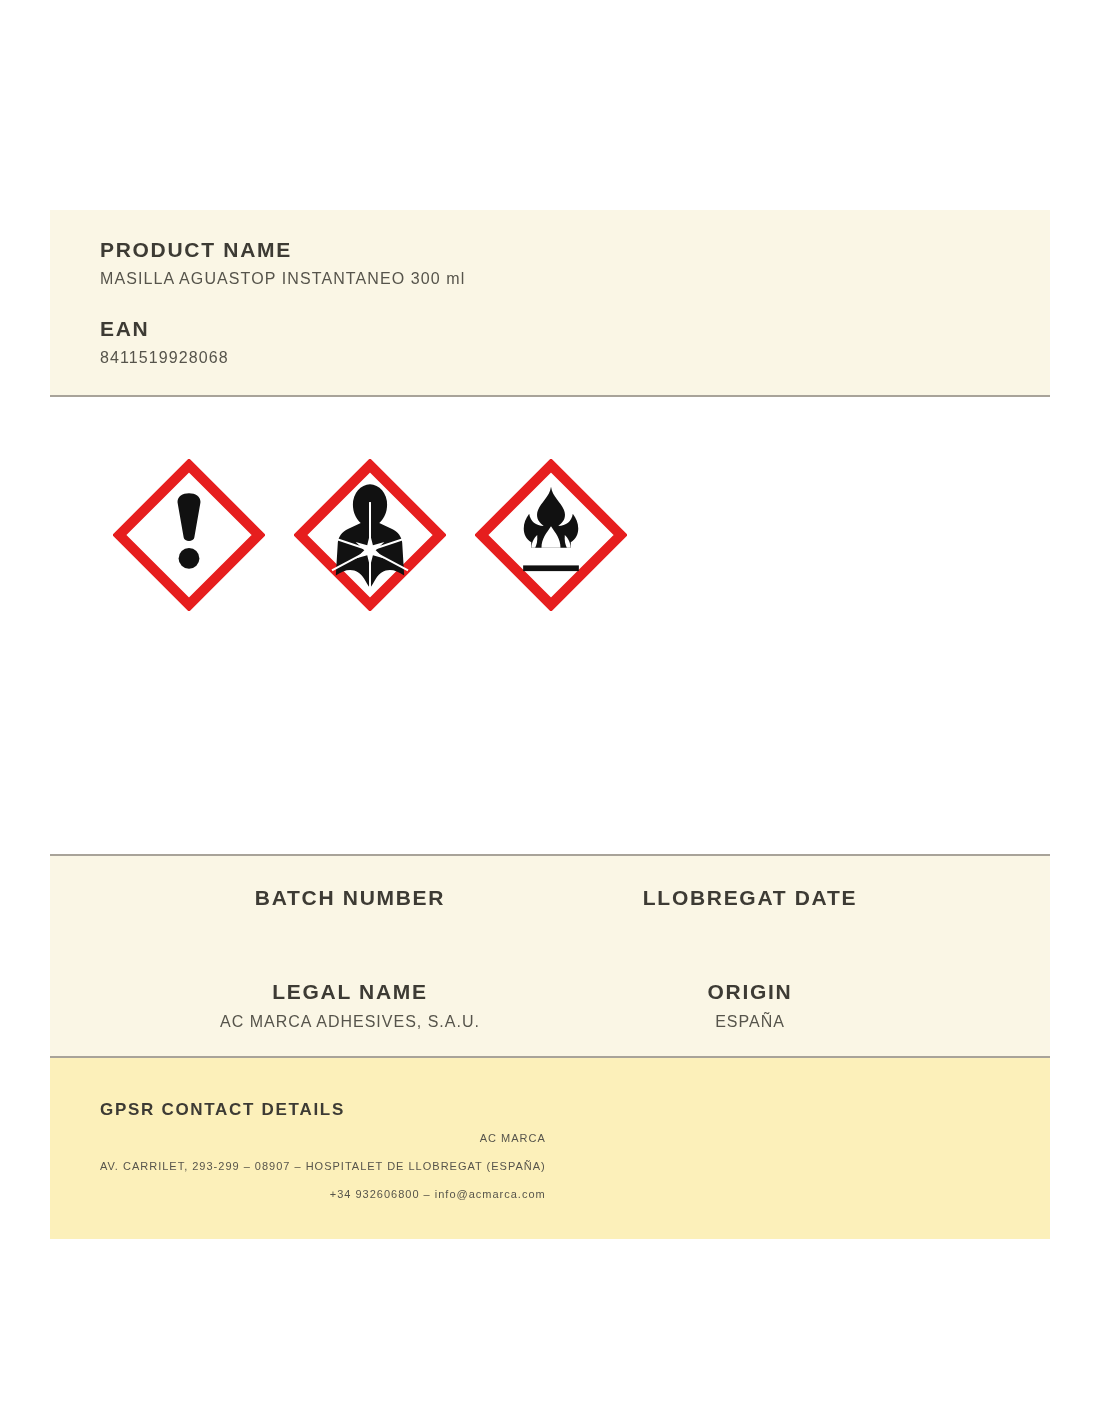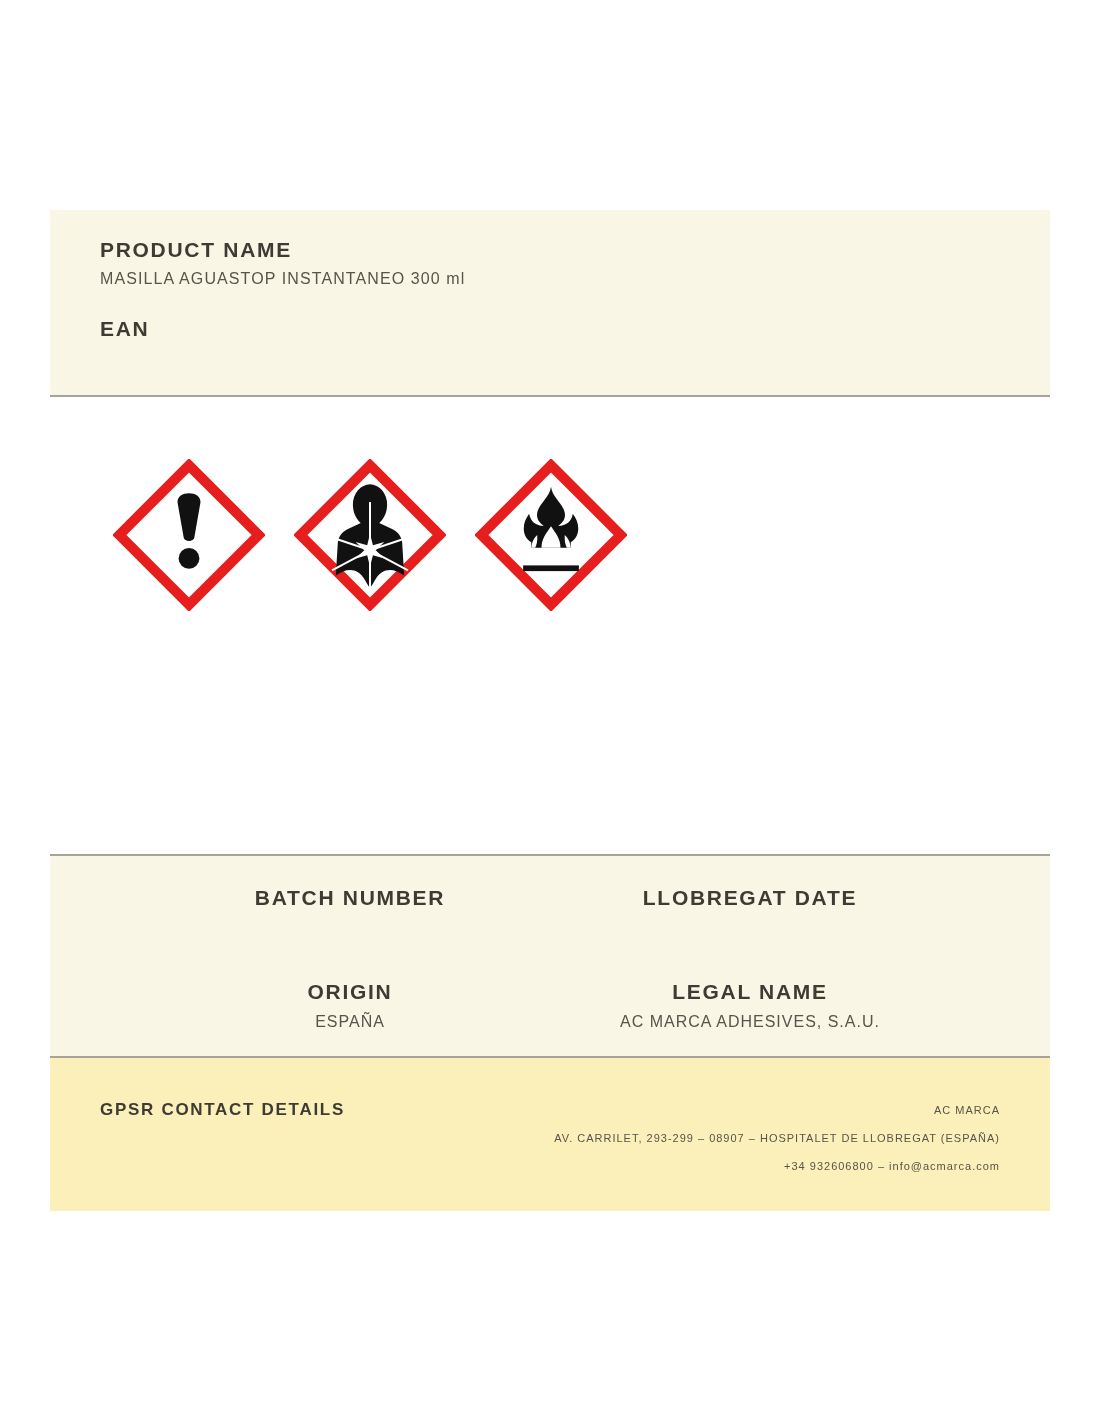--- a/index.html
+++ b/index.html
@@ -57,20 +57,21 @@
   .batch-col { flex:1; text-align:center; }
   .batch-col .field-value { margin-top:9px; letter-spacing:1.0px; }
 
   
   .gpsr-section {
     background:#fcf0ba;
     padding:38px 50px 31px;
     display:flex;
     justify-content:space-between;
     align-items:flex-start;
+    flex-direction:column;
   }
   .gpsr-label {
     font-size:17px; font-weight:bold; letter-spacing:1.7px;
     color:#3d3b34;
     line-height:28px;
     white-space:nowrap;
   }
   .gpsr-lines {
     flex:1;
     text-align:right;
@@ -85,20 +86,21 @@
 
 <div class="container">
 
   <div class="product-section">
     <div class="field-group">
       <div class="field-label">PRODUCT NAME</div>
       <div class="field-value">MASILLA AGUASTOP INSTANTANEO 300 ml</div>
     </div>
     <div class="field-group">
       <div class="field-label">EAN</div>
+      <div class="field-value">8411519928068</div>
     </div>
   </div>
 
   <div class="pictogram-row">
 
     <div class="pictogram">
       <svg viewBox="0 0 120 120">
         <path d="M60 5 L115 60 L60 115 L5 60 Z" fill="#ffffff" stroke="#e61e1e" stroke-width="8"></path>
         <path d="M60 27 c5.5 0 9.6 3 9 7.6 L64.2 62 c-0.4 3.6 -8 3.6 -8.4 0 L51 34.6 c-0.6 -4.6 3.5 -7.6 9 -7.6 z" fill="#111111"></path>
         <circle cx="60" cy="78.5" r="8.2" fill="#111111"></circle>
@@ -137,26 +139,26 @@
     <div class="batch-row">
       <div class="batch-col">
         <div class="field-label">BATCH NUMBER</div>
       </div>
       <div class="batch-col">
         <div class="field-label">LLOBREGAT DATE</div>
       </div>
     </div>
     <div class="batch-row second">
       <div class="batch-col">
+        <div class="field-label">LEGAL NAME</div>
+        <div class="field-value">AC MARCA ADHESIVES, S.A.U.</div>
+      </div>
+      <div class="batch-col">
         <div class="field-label">ORIGIN</div>
         <div class="field-value">ESPAÑA</div>
-      </div>
-      <div class="batch-col">
-        <div class="field-label">LEGAL NAME</div>
-        <div class="field-value">AC MARCA ADHESIVES, S.A.U.</div>
       </div>
     </div>
   </div>
 
   <div class="gpsr-section">
     <div class="gpsr-label">GPSR CONTACT DETAILS</div>
     <div class="gpsr-lines">
       <div>AC MARCA</div>
       <div>AV. CARRILET, 293-299 – 08907 – HOSPITALET DE LLOBREGAT (ESPAÑA)</div>
       <div>+34 932606800 – info@acmarca.com</div>

